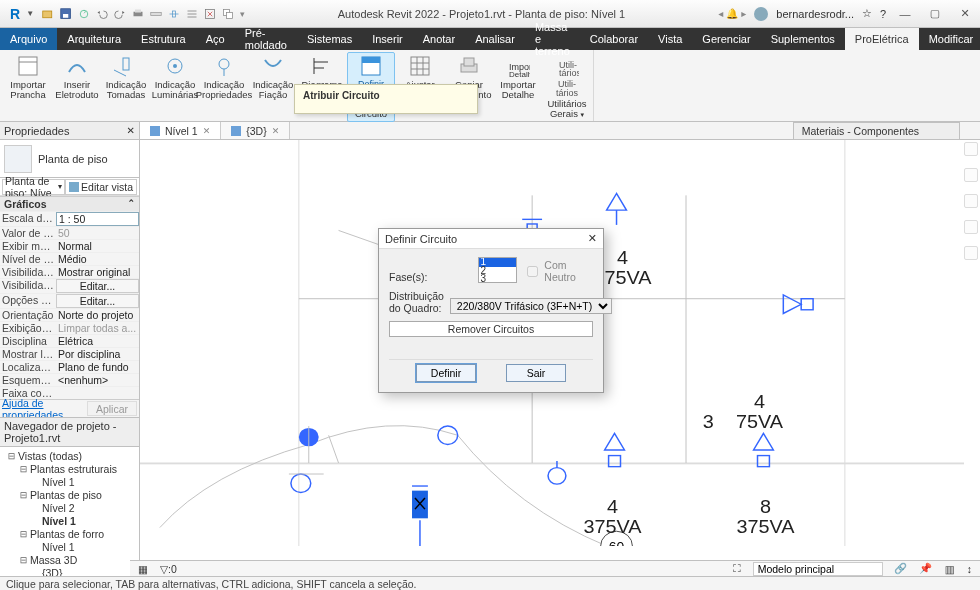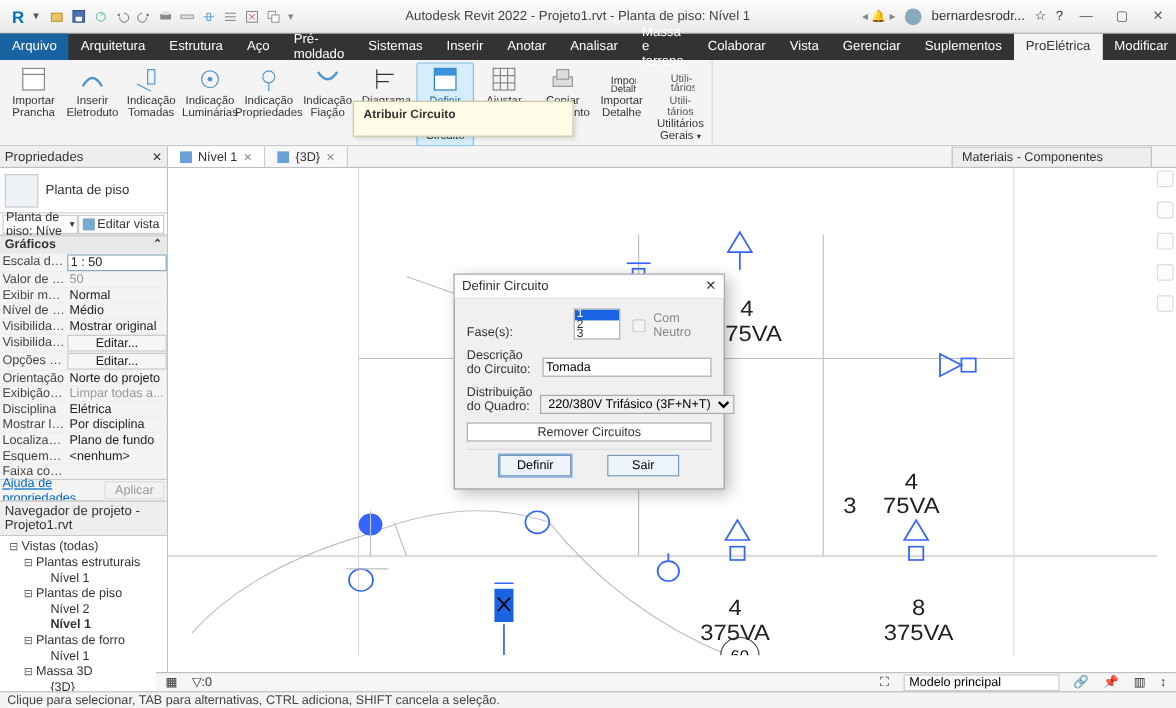--- a/index.html
+++ b/index.html
@@ -117,21 +117,21 @@
     border:1px solid #9a9a9a; box-shadow:4px 4px 12px rgba(0,0,0,.25); z-index:100;
     font-size:11px;
   }
   .modal .titlebar { height:20px; display:flex; align-items:center; padding:0 6px; background:#fff; border-bottom:1px solid #ddd; }
   .modal .titlebar .x { margin-left:auto; cursor:pointer; }
   .modal .body { padding:8px 10px 8px 10px; }
   .modal .frow { display:flex; align-items:flex-end; margin-bottom:7px; gap:6px; }
   .modal .flabel { width:92px; font-size:10.5px; }
   .modal input[type=text], .modal select { height:16px; font-size:10.5px; border:1px solid #aaa; padding:0 2px; flex:1; }
   .modal .neutral { font-size:10.5px; color:#888; display:flex; align-items:center; gap:3px; }
-  .modal .wide { height:16px; border:1px solid #aaa; background:#fff; text-align:center; font-size:10.5px; display:flex; align-items:center; justify-content:center; margin-bottom:6px; }
+  .modal .wide { height:16px; border:1px solid #aaa; background:#fff; text-align:center; font-size:10.5px; display:flex; align-items:center; justify-content:center; margin-bottom:22px; }
   .modal .btn-row { display:flex; gap:30px; justify-content:center; padding:4px 0 2px; border-top:1px solid #ddd; }
   .modal button { width:60px; height:18px; font-size:10.5px; border:1px solid #7a98b8; background:#eef4fb; cursor:pointer; }
   .modal button.primary { outline:1px solid #6aa0d8; }
 
   #phase-list { list-style:none; margin:0; padding:0; height:26px; width:44px; border:1px solid #aaa; background:#fff; font-size:10px; overflow:hidden; }
   #phase-list li { padding:0 2px; line-height:8.5px; height:8.5px; }
   #phase-list li.sel { background:#1a63e2; color:#fff; }
 
   
   .ic svg { width:100%; height:100%; }
@@ -626,24 +626,20 @@
           <li class="sel">1</li>
           <li>2</li>
           <li>3</li>
         </ul>
       <label class="neutral">
         <input type="checkbox" disabled="" style="width: 11px; height: 11px;"> 
           <span>Com Neutro</span>
       </label>
     </div>
     <div class="frow">
-      <div class="flabel">Descrição do Circuito:</div>
-      <input type="text" value="Tomada" style="">
-    </div>
-    <div class="frow">
       <div class="flabel">Distribuição do Quadro:</div>
       <select>
         <option id="dist-opt">220/380V Trifásico (3F+N+T)</option>
       </select>
     </div>
     <div class="wide">Remover Circuitos</div>
     <div class="btn-row">
       <button class="primary">Definir</button>
       <button>Sair</button>
     </div>

